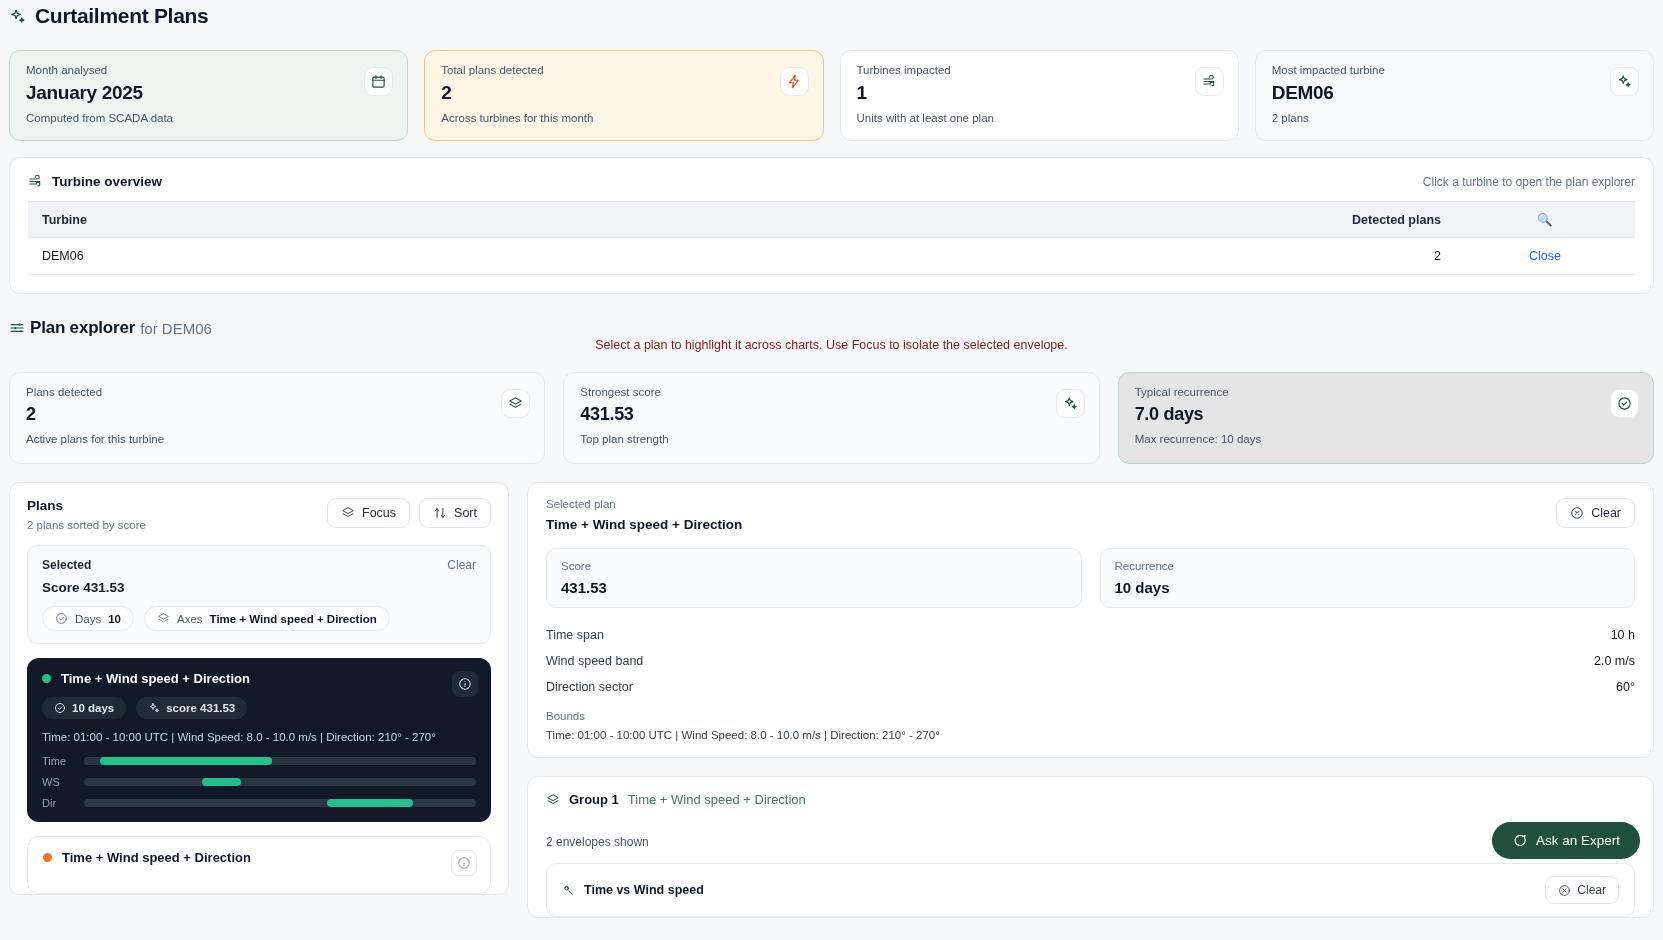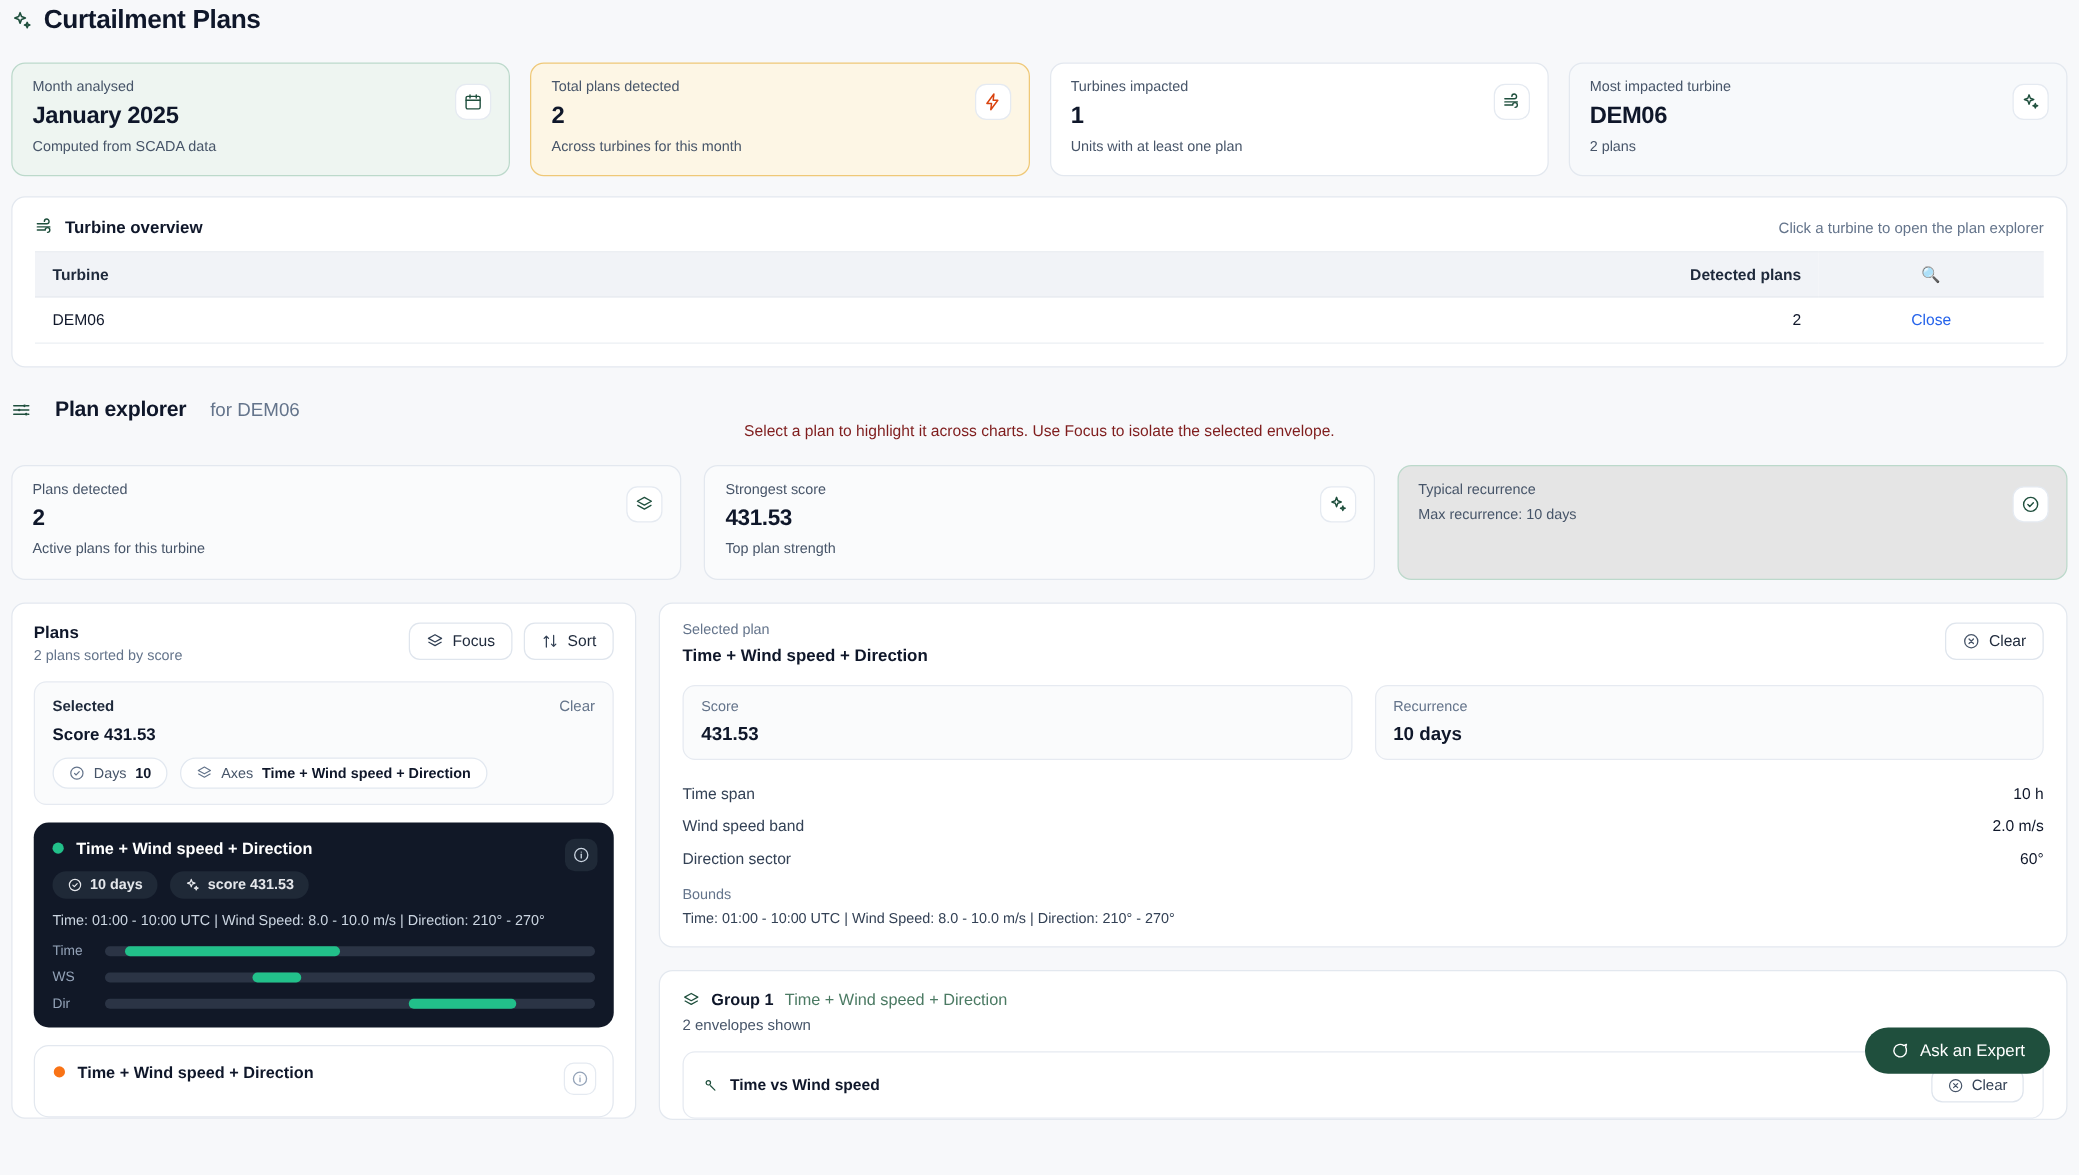--- a/index.html
+++ b/index.html
@@ -62,21 +62,21 @@
   table.tbl thead th.act { text-align: center; width: 180px; }
   table.tbl tbody td {
     font-size: 12.5px; padding: 11px 14px; border-bottom: 1px solid #eceff4; color: #0f172a;
   }
   table.tbl tbody td.num { text-align: right; }
   table.tbl tbody td.act { text-align: center; }
   .link { color: #2563eb; cursor: pointer; }
 
   
   .sec-head { margin-top: 24px; }
-  .sec-title-row { display: flex; align-items: center; gap: 19px; }
+  .sec-title-row { display: flex; align-items: center; gap: 5px; }
   .sec-title-row h2 { font-size: 17px; font-weight: bold; letter-spacing: -0.2px; }
   .sec-for { font-size: 15px; color: #64748b; }
   .sec-sub { font-size: 12.5px; color: #7f1d1d; margin-top: 0; text-align: center; }
 
   .stat-row { display: flex; gap: 18px; margin-top: 20px; }
   .stat {
     flex: 1 1 0; height: 92px; border-radius: 11px; padding: 13px 16px;
     border: 1px solid #e3e8ef; background: #ffffff; position: relative;
   }
   .stat.soft { background: #fafbfc; }
@@ -169,21 +169,21 @@
   .detail-v { color: #0f172a; }
   .bounds-block { padding: 10px 18px 16px 18px; }
   .bounds-k { font-size: 11.5px; color: #64748b; }
   .bounds-v { font-size: 11.5px; color: #334155; margin-top: 7px; }
 
   .group-card { margin-top: 18px; }
   .group-head { padding: 15px 18px 0 18px; }
   .group-title { display: flex; align-items: center; gap: 9px; font-size: 13px; }
   .group-title b { font-weight: bold; }
   .group-axes { color: #4b7a63; }
-  .group-sub { font-size: 12px; color: #475569; margin-top: 6px; }
+  .group-sub { font-size: 12px; color: #475569; margin-top: 28px; }
   .chart-card {
     margin: 14px 18px 0 18px; border: 1px solid #e6eaf1; border-radius: 10px;
     padding: 12px 15px; display: flex; justify-content: space-between; align-items: center;
     background: #ffffff;
   }
   .chart-title { display: flex; align-items: center; gap: 8px; font-size: 12.5px; font-weight: bold; }
   .chart-clear {
     display: inline-flex; align-items: center; gap: 6px; border: 1px solid #dfe5ed;
     background: #ffffff; border-radius: 9px; padding: 6px 12px; font-size: 12px; color: #334155;
   }
@@ -340,20 +340,21 @@
       <div class="stat-icon">
         <svg width="15" height="15" viewBox="0 0 24 24" fill="none" stroke="#1f4f3d" stroke-width="1.8" stroke-linecap="round" stroke-linejoin="round">
           <path d="M10 3l1.6 4.4L16 9l-4.4 1.6L10 15l-1.6-4.4L4 9l4.4-1.6z"></path>
           <path d="M18 14l.8 2.2L21 17l-2.2.8L18 20l-.8-2.2L15 17l2.2-.8z"></path>
         </svg>
       </div>
     </div>
 
     <div class="stat green">
       <div class="stat-label">Typical recurrence</div>
+      <div class="stat-value">7.0 days</div>
       <div class="stat-sub">Max recurrence: 10 days</div>
       <div class="stat-icon">
         <svg width="15" height="15" viewBox="0 0 24 24" fill="none" stroke="#1f4f3d" stroke-width="1.8" stroke-linecap="round" stroke-linejoin="round">
           <circle cx="12" cy="12" r="9"></circle>
             <path d="M8.5 12.3l2.4 2.4 4.6-4.9"></path>
         </svg>
       </div>
     </div>
   </div>
 

